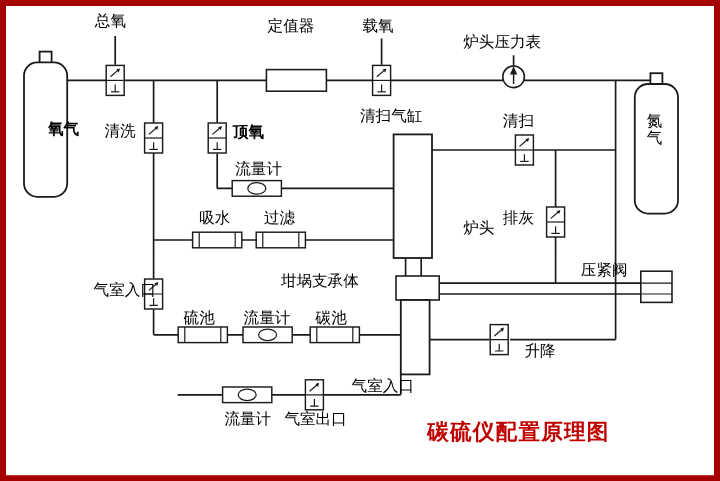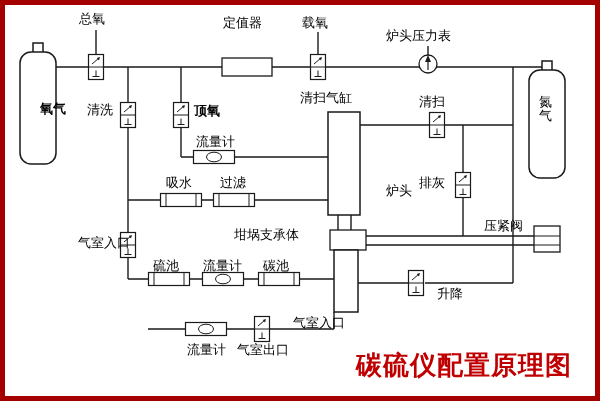--- a/index.html
+++ b/index.html
@@ -2,21 +2,21 @@
 <html><head>
 <meta charset="utf-8">
 <style>
   * { margin:0; padding:0; box-sizing:border-box; }
   body { font-family:"DejaVu Sans", sans-serif; background:#e8e8e8; }
   .canvas { position:relative; width:600px; height:401px; background:#ffffff; overflow:hidden; }
   .frame { position:absolute; inset:0; border:5px solid #a40000; pointer-events:none; z-index:6; }
   svg.diagram { position:absolute; left:0; top:0; z-index:1; }
   .lbl { position:absolute; font-size:13px; color:#000; white-space:nowrap; line-height:1.15; z-index:3; }
   .lbl.vert { white-space:normal; width:15px; line-height:1.1; }
-  .title { position:absolute; left:356px; top:348px; font-size:26px; font-weight:bold;
+  .title { position:absolute; left:356px; top:348px; font-size:18px; font-weight:bold;
            color:#c00000; letter-spacing:1px; z-index:4; }
 </style>
 </head>
 <body>
 
 <div class="canvas">
   <div class="frame" style="border-color: rgb(164, 0, 0);"></div>
 
   <svg class="diagram" width="600" height="401" viewBox="0 0 600 401">
     <defs>

